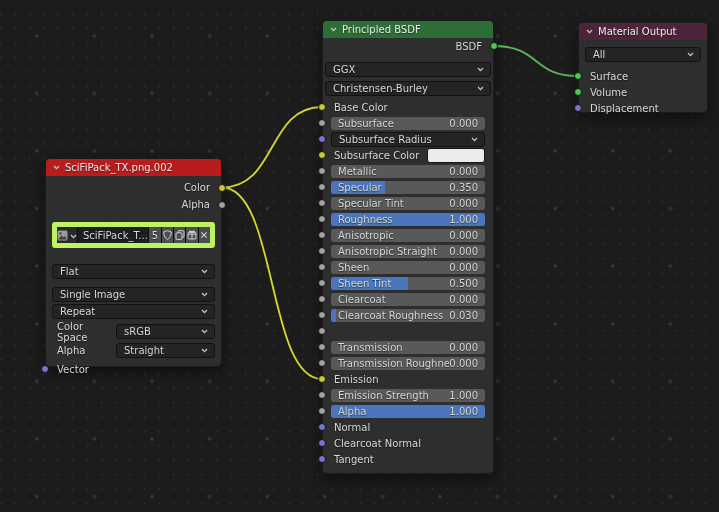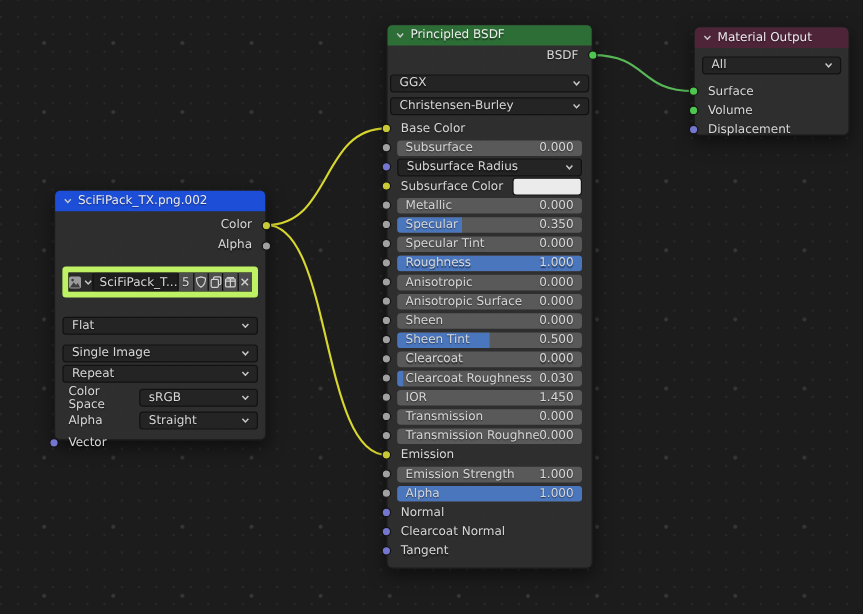--- a/index.html
+++ b/index.html
@@ -60,21 +60,21 @@
 <body>
 
 <div id="canvas">
   <svg id="wires" width="719" height="512">
       <path d="M 222 187.5 C 277 187.5, 267 107, 322 107" fill="none" stroke="#d7d72f" stroke-width="1.8"></path>
       <path d="M 222 187.5 C 277 187.5, 267 379, 322 379" fill="none" stroke="#d7d72f" stroke-width="1.8"></path>
       <path d="M 494 46 C 540.2 46, 531.8 76, 578 76" fill="none" stroke="#58b858" stroke-width="1.8"></path>
     </svg>
 
   <div class="node" id="node-image" style="left:45px;top:158px;width:175px;height:207px;">
-    <div class="node-header" id="hdr-image" style="background: #1d4ed8;">
+    <div class="node-header" id="hdr-image" style="background: #b91c1c;">
       <span class="hdr-chev">
           <svg width="7" height="5" viewBox="0 0 7 5">
             <polyline points="1,1 3.5,3.7 6,1" fill="none" stroke="#c9c9c9" stroke-width="1.2"></polyline>
           </svg>
         </span>
       <span>SciFiPack_TX.png.002</span>
     </div>
     <div id="image-body" style="padding-top: 3px;">
         <div class="row h17 out">
           <span class="plain-lab">Color</span>
@@ -285,21 +285,21 @@
           <div class="row">
             <span class="socket in" style="background: rgb(161, 161, 161);"></span>
             <div class="widget slider">
               <span class="lab">Anisotropic</span>
               <span class="val">0.000</span>
             </div>
           </div>
           <div class="row">
             <span class="socket in" style="background: rgb(161, 161, 161);"></span>
             <div class="widget slider">
-              <span class="lab">Anisotropic Surface</span>
+              <span class="lab">Anisotropic Straight</span>
               <span class="val">0.000</span>
             </div>
           </div>
           <div class="row">
             <span class="socket in" style="background: rgb(161, 161, 161);"></span>
             <div class="widget slider">
               <span class="lab">Sheen</span>
               <span class="val">0.000</span>
             </div>
           </div>
@@ -321,24 +321,20 @@
           <div class="row">
             <span class="socket in" style="background: rgb(161, 161, 161);"></span>
             <div class="widget slider">
               <div class="fill" style="width: 3%;"></div>
               <span class="lab">Clearcoat Roughness</span>
               <span class="val">0.030</span>
             </div>
           </div>
           <div class="row">
             <span class="socket in" style="background: rgb(161, 161, 161);"></span>
-            <div class="widget slider">
-              <span class="lab">IOR</span>
-              <span class="val">1.450</span>
-            </div>
           </div>
           <div class="row">
             <span class="socket in" style="background: rgb(161, 161, 161);"></span>
             <div class="widget slider">
               <span class="lab">Transmission</span>
               <span class="val">0.000</span>
             </div>
           </div>
           <div class="row">
             <span class="socket in" style="background: rgb(161, 161, 161);"></span>

